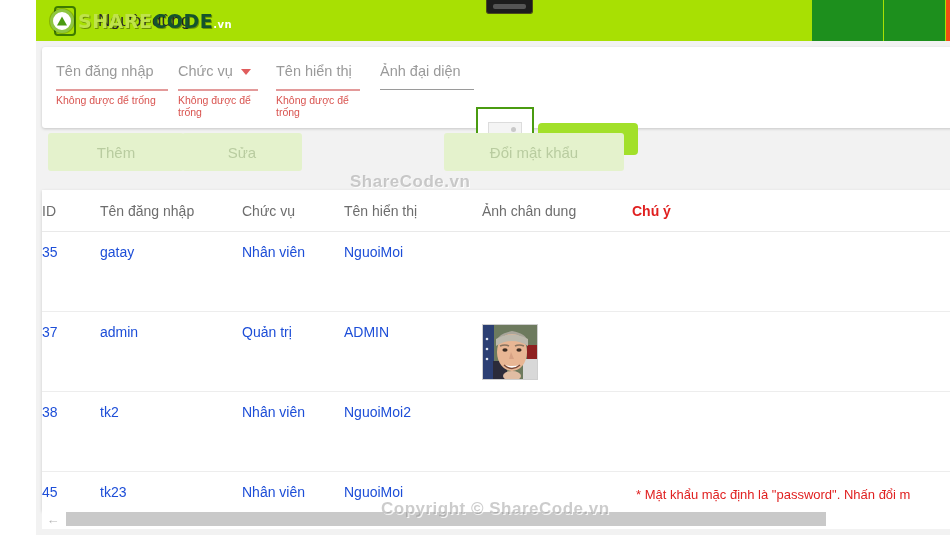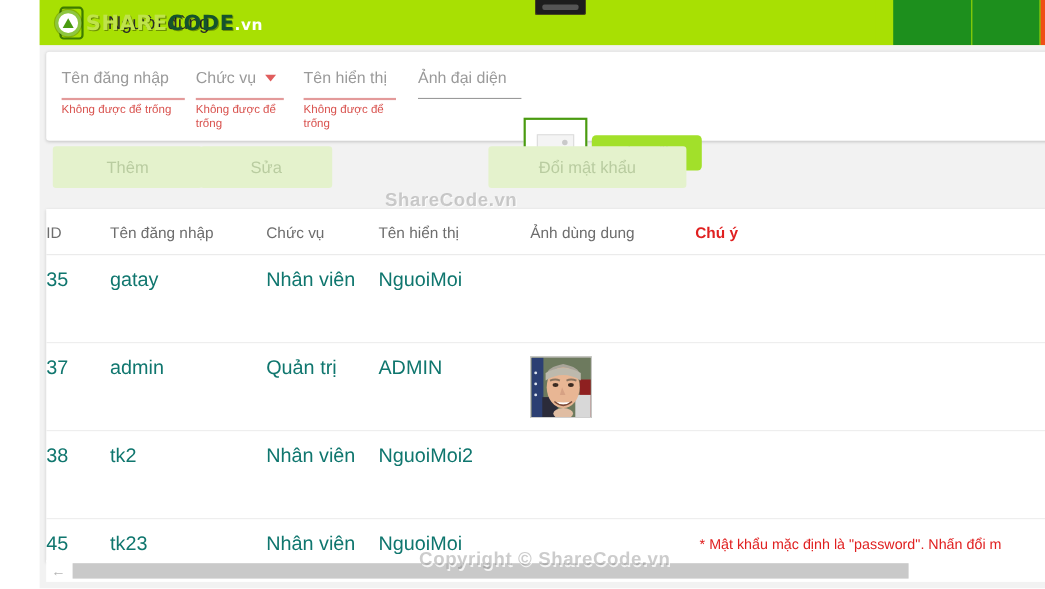--- a/index.html
+++ b/index.html
@@ -116,21 +116,21 @@
   }
   .logo-text {
     margin-left: 4px;
     font-size: 19px;
     font-weight: bold;
     letter-spacing: .5px;
     font-family: "DejaVu Sans", sans-serif;
   }
   .lt-share { color: #bfe34a; text-shadow: 1px 1px 0 rgba(0,0,0,.35); }
   .lt-code  { color: #14532d; text-shadow: 1px 1px 0 rgba(0,0,0,.35); }
-  .lt-vn    { color: #ffffff; font-size: 14px; }
+  .lt-vn    { color: #ffffff; font-size: 10px; }
 
   
   .form-panel {
     position: absolute;
     left: 6px; top: 47px;
     width: 938px; height: 81px;
     background: #ffffff;
     border-radius: 3px;
     box-shadow: 0 1px 3px rgba(0,0,0,.18);
   }
@@ -275,22 +275,22 @@
   }
   .th.note { color: #e02020; font-weight: bold; }
   .row {
     display: flex;
     height: 80px;
     align-items: flex-start;
     border-bottom: 1px solid #ededed;
     padding-top: 12px;
   }
   .td {
-    font-size: 18px;
-    color: #0f766e;
+    font-size: 14px;
+    color: #1d4ed8;
     white-space: nowrap;
   }
   .c-id    { width: 58px;  }
   .c-user  { width: 142px; }
   .c-role  { width: 102px; }
   .c-disp  { width: 138px; }
   .c-photo { width: 150px; }
   .c-note  { width: 300px; }
 
   .portrait {
@@ -424,21 +424,21 @@
   </div>
 
   <div class="wm wm-mid">ShareCode.vn</div>
 
   <div class="table-wrap">
     <div class="thead">
       <div class="th c-id">ID</div>
       <div class="th c-user">Tên đăng nhập</div>
       <div class="th c-role">Chức vụ</div>
       <div class="th c-disp">Tên hiển thị</div>
-      <div class="th c-photo">Ảnh dùng dung</div>
+      <div class="th c-photo">Ảnh chân dung</div>
       <div class="th c-note note">Chú ý</div>
     </div>
 
     <div class="row">
       <div class="td c-id">35</div>
       <div class="td c-user">gatay</div>
       <div class="td c-role">Nhân viên</div>
       <div class="td c-disp">NguoiMoi</div>
       <div class="td c-photo"></div>
     </div>

